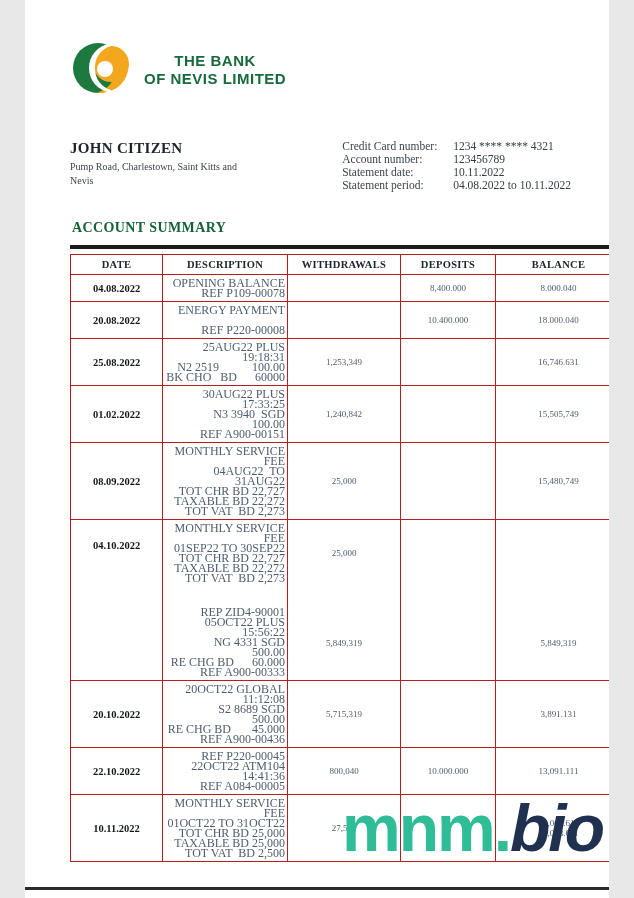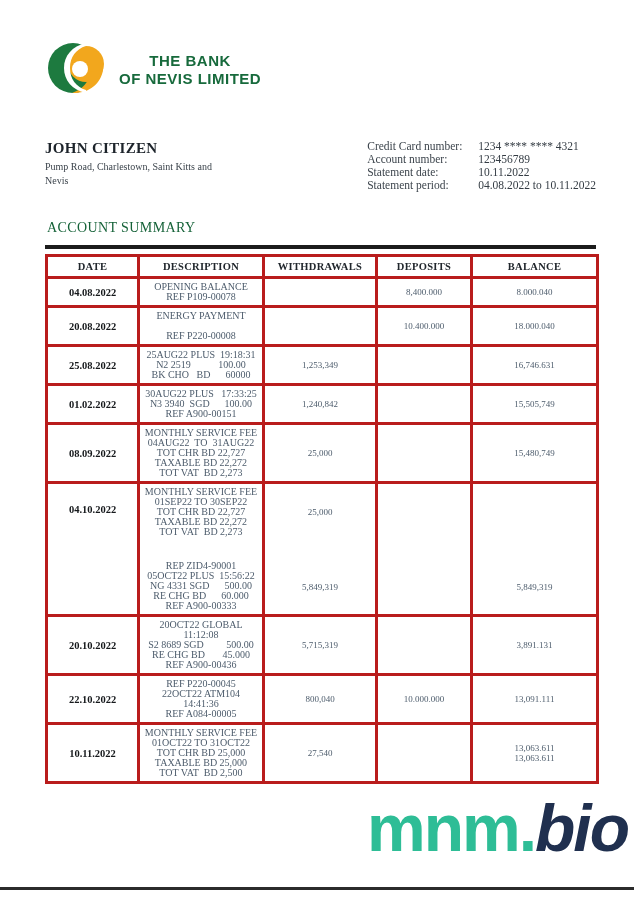--- a/index.html
+++ b/index.html
@@ -1,54 +1,55 @@
 <!DOCTYPE html>
 <html><head>
 <meta charset="utf-8">
 <style>
   html,body{margin:0;padding:0;background:#e8e8e8;}
   .page{
     position:relative;
-    width:634px;height:898px;
+    width:550px;height:898px;
     background:#ffffff;
     margin:0 auto;
     font-family:"Liberation Serif","DejaVu Serif",serif;
     color:#222;
     overflow:hidden;
+    padding-left:34px;
   }
   
   .brand{position:absolute;top:40px;left:45px;width:250px;}
   .brand-row{display:flex;align-items:flex-start;}
   .logo{width:66px;height:56px;flex:0 0 auto;}
   .brand-names{margin-left:8px;padding-top:12px;text-align:center;}
   .bank-line1{font-family:"Liberation Sans","DejaVu Sans",sans-serif;font-weight:bold;font-size:15px;letter-spacing:.5px;color:#176a3c;line-height:18px;}
   .bank-line2{font-family:"Liberation Sans","DejaVu Sans",sans-serif;font-weight:bold;font-size:15px;letter-spacing:.5px;color:#176a3c;line-height:18px;}
   .tagline{margin-top:2px;font-style:italic;font-size:11.5px;color:#314137;letter-spacing:.2px;}
   
   .info-row{position:absolute;top:140px;left:45px;right:38px;display:flex;justify-content:space-between;}
   .customer-name{font-weight:bold;font-size:15px;color:#1d242b;letter-spacing:.3px;}
   .customer-addr{font-size:10px;color:#3c444c;line-height:14px;margin-top:3px;width:170px;}
   .acct-grid{display:grid;grid-template-columns:107px auto;column-gap:4px;row-gap:1px;font-size:11.5px;color:#3c444c;}
   .acct-grid .lab{white-space:nowrap;}
   .acct-grid .val{color:#343c44;}
   
-  .summary-title{position:absolute;top:220px;left:47px;font-weight:normal;font-size:14px;color:#156238;letter-spacing:.4px;}
+  .summary-title{position:absolute;top:220px;left:47px;font-weight:bold;font-size:14px;color:#156238;letter-spacing:.4px;}
   .table-wrap{position:absolute;top:245px;left:45px;width:551px;}
   .thick-bar{height:4px;background:#1c1c1c;margin-bottom:5px;}
   table.summary{border-collapse:collapse;width:551px;table-layout:fixed;}
-  .summary th,.summary td{border:3px solid #b91c1c;}
+  .summary th,.summary td{border:1px solid #b91c1c;}
   .summary th{
     font-size:10.5px;font-weight:bold;color:#20262c;
     padding:4px 2px;letter-spacing:.3px;
   }
   .summary td{vertical-align:middle;}
   .c-date{font-weight:bold;font-size:10.5px;color:#15181b;text-align:center;}
   .c-desc{
-    font-size:10px;line-height:10px;color:#4d5c6c;
-    text-align:center;white-space:pre-wrap;padding:3px 2px;
+    font-size:12px;line-height:10px;color:#4d5c6c;
+    text-align:right;white-space:pre-wrap;padding:3px 2px;
   }
   .c-num{font-size:9px;color:#4d5c6c;text-align:center;white-space:pre-line;padding:2px;}
   tr.cont td{border-top:none;}
   td.seg-first{border-bottom:none;padding-bottom:16px;}
   tr.cont td{padding-top:8px;}
   td.date-top{vertical-align:top;padding-top:20px;}
   
   .footer{position:absolute;top:818px;left:0;width:100%;text-align:center;z-index:1;}
   .footer-bank{font-weight:bold;font-size:13.5px;color:#157a3c;letter-spacing:.2px;}
   .footer-line{font-size:8.5px;color:#333b47;line-height:11px;}

